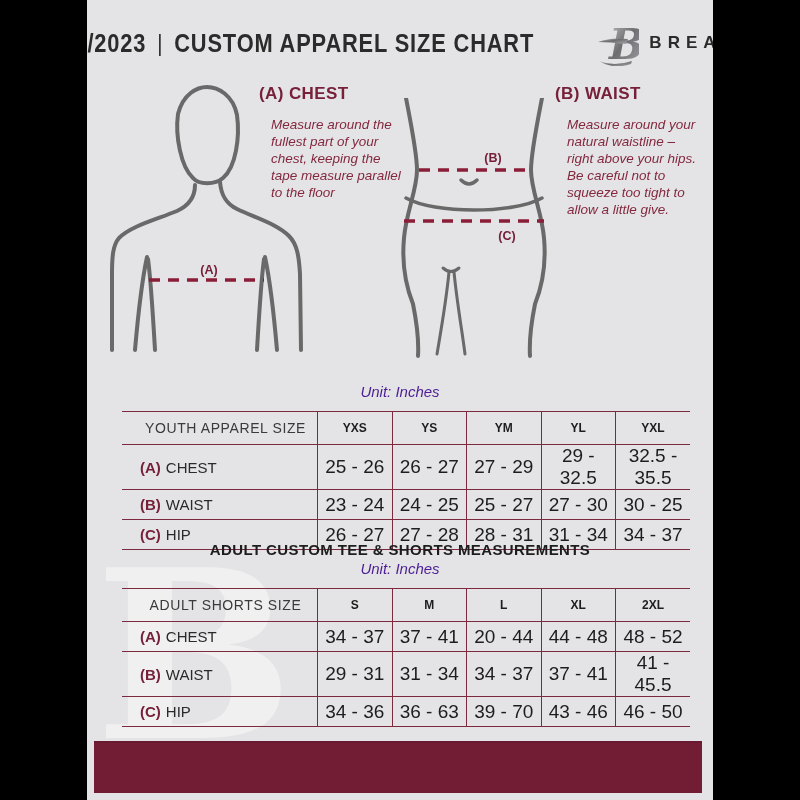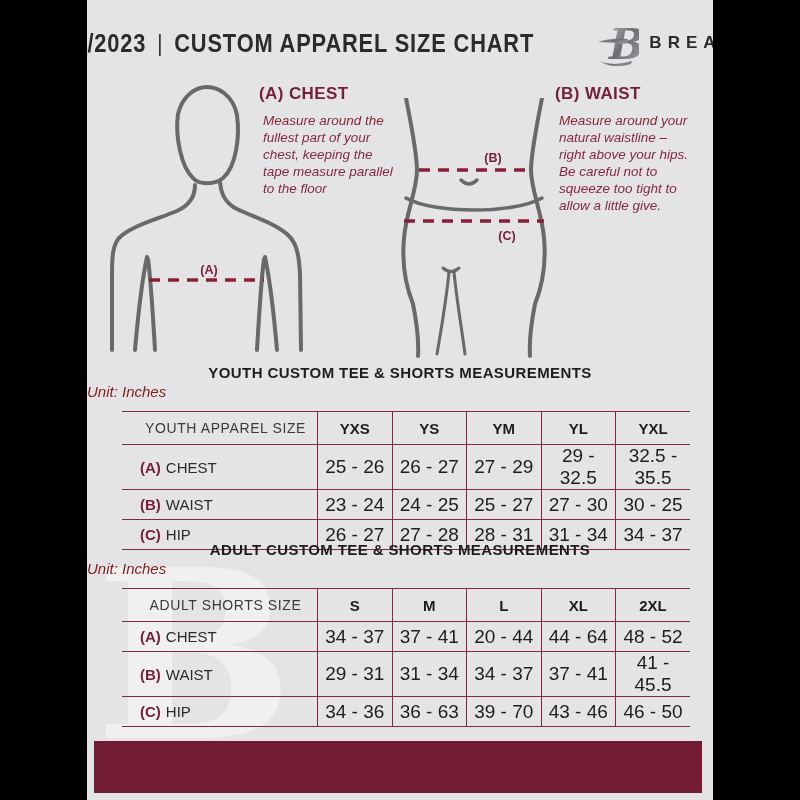--- a/index.html
+++ b/index.html
@@ -33,42 +33,42 @@
   }
   .hdr-sep{font-weight:normal;color:#2b2b2b;font-size:24px;}
   .brand{display:flex;align-items:center;gap:10px;}
   .brand-name{font-weight:bold;font-size:17px;letter-spacing:6px;color:#2b2b2b;}
   
   .sec{position:absolute;color:var(--maroon-text);}
   .sec h3{
     margin:0 0 8px 0;font-size:17px;font-weight:bold;color:#76203a;letter-spacing:.4px;
   }
   .sec p{
-    margin:4px;font-style:italic;font-size:13.5px;line-height:17px;white-space:pre-line;
+    margin:12px;font-style:italic;font-size:13.5px;line-height:17px;white-space:pre-line;
     color:#83283e;
   }
   .fig{position:absolute;}
   
   .tbl-title{
     position:absolute;left:0;width:626px;text-align:center;
     font-weight:bold;font-size:15px;color:#1d1d1d;letter-spacing:.4px;
   }
   .tbl-unit{
-    position:absolute;left:0;width:626px;
-    font-style:italic;font-size:15px;color:#7f1d1d;
+    position:absolute;left:0;width:626px;text-align:center;
+    font-style:italic;font-size:15px;color:#4c1d95;
   }
   table.size-table{
     position:absolute;left:35px;border-collapse:collapse;table-layout:fixed;
     width:568px;background:transparent;
   }
   .size-table th,.size-table td{
     padding:0;border-bottom:1.5px solid var(--maroon-line);
     font-size:19px;color:#1d1d1d;text-align:center;vertical-align:middle;
   }
-  .size-table thead th{border-top:1.5px solid var(--maroon-line);height:32px;font-size:15px;}
+  .size-table thead th{border-top:1.5px solid var(--maroon-line);height:32px;font-size:12px;}
   .size-table tbody td{height:29px;}
   .size-table th+th,.size-table td+td{border-left:1.5px solid var(--maroon-line);}
   .size-table .col-label{width:183px;}
   .size-table thead th.lbl-hd{
     font-weight:normal;color:#3a3a3a;letter-spacing:.6px;text-align:center;padding-left:12px;
     font-size:14px;
   }
   .size-table td.row-label{text-align:left;padding-left:18px;font-size:15px;color:#2a2a2a;}
   .size-table td.row-label .pfx{color:#76203a;font-weight:bold;margin-right:5px;}
   
@@ -153,21 +153,20 @@
     <p>Measure around your
 natural waistline –
 right above your hips.
 Be careful not to
 squeeze too tight to
 allow a little give.</p>
   </div>
 
   <div class="watermark">B</div>
 
-  <div class="tbl-title" style="top:364px;">YOUTH CUSTOM TEE &amp; SHORTS MEASUREMENTS</div>
   <div class="tbl-unit" style="top:383px;">Unit: Inches</div>
   <table class="size-table" style="top:411px;">
       <thead>
         <tr>
           <th class="col-label lbl-hd">YOUTH APPAREL SIZE</th>
           <th>YXS</th>
           <th>YS</th>
           <th>YM</th>
           <th>YL</th>
           <th>YXL</th>
@@ -213,21 +212,21 @@
           <th>XL</th>
           <th>2XL</th>
         </tr>
       </thead>
       <tbody>
         <tr>
           <td class="row-label"><span class="pfx">(A)</span>CHEST</td>
           <td>34 - 37</td>
           <td>37 - 41</td>
           <td>20 - 44</td>
-          <td>44 - 64</td>
+          <td>44 - 48</td>
           <td>48 - 52</td>
         </tr>
         <tr>
           <td class="row-label"><span class="pfx">(B)</span>WAIST</td>
           <td>29 - 31</td>
           <td>31 - 34</td>
           <td>34 - 37</td>
           <td>37 - 41</td>
           <td>41 - 45.5</td>
         </tr>

